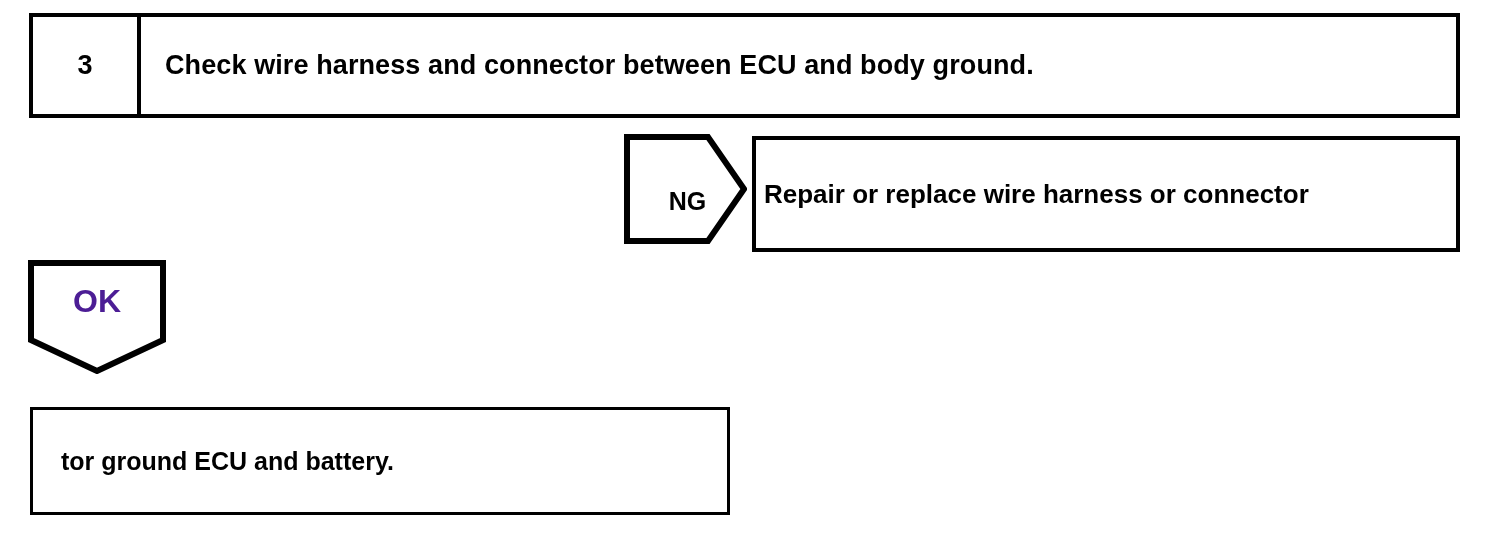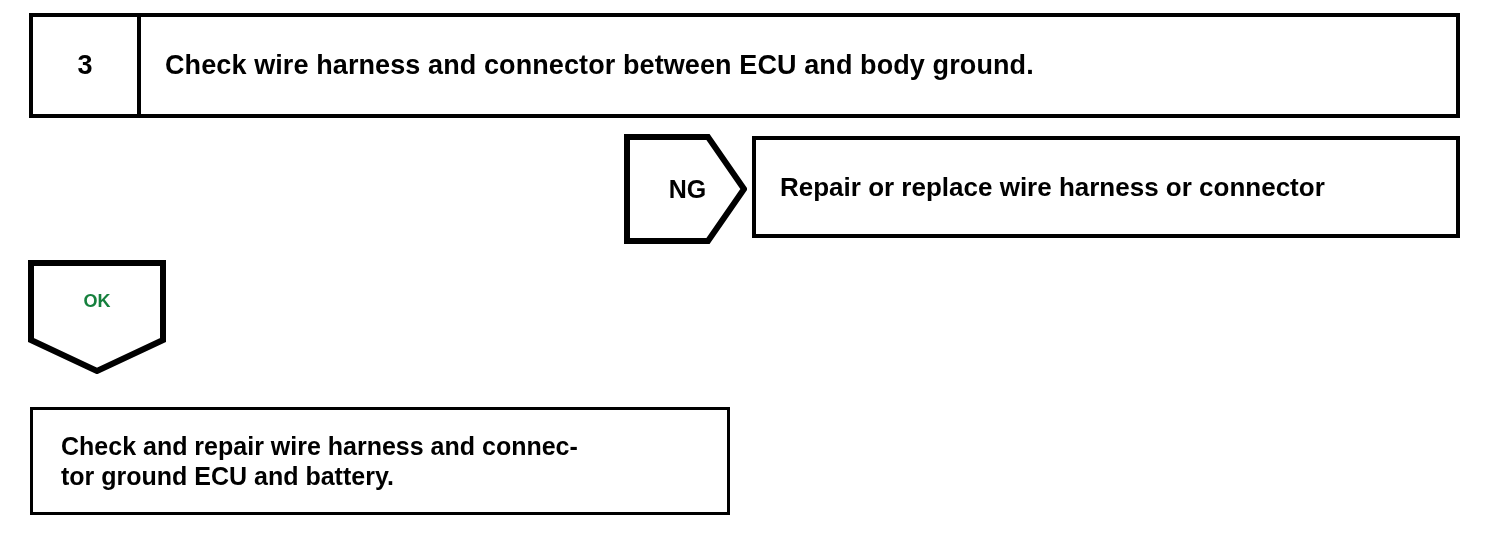--- a/index.html
+++ b/index.html
@@ -72,46 +72,46 @@
     height: 110px;
   }
   .ng-arrow svg {
     display: block;
     width: 123px;
     height: 110px;
   }
   .ng-label {
     position: absolute;
     left: 0;
-    top: 0;
+    top: 12px;
     width: 104px;
     height: 110px;
     display: flex;
     align-items: center;
     justify-content: center;
     font-size: 25px;
     font-weight: bold;
     color: #000000;
     padding-left: 23px;
     box-sizing: border-box;
   }
 
   
   .ng-result-box {
     position: absolute;
     left: 752px;
     top: 136px;
     width: 708px;
-    height: 102px;
+    height: 116px;
     box-sizing: border-box;
     border: 4px solid #000000;
     background: #ffffff;
     display: flex;
     align-items: center;
-    padding-left: 24px;
+    padding-left: 8px;
   }
   .ng-result-text {
     font-size: 26px;
     font-weight: bold;
     color: #000000;
     line-height: 1.1;
   }
 
   
   .ok-arrow {
@@ -128,23 +128,23 @@
   }
   .ok-label {
     position: absolute;
     left: 0;
     top: 0;
     width: 138px;
     height: 82px;
     display: flex;
     align-items: center;
     justify-content: center;
-    font-size: 18px;
-    font-weight: bold;
-    color: #15803d;
+    font-size: 32px;
+    font-weight: bold;
+    color: #4c1d95;
     box-sizing: border-box;
   }
 
   
   .ok-result-box {
     position: absolute;
     left: 30px;
     top: 407px;
     width: 700px;
     height: 108px;
@@ -190,17 +190,16 @@
   </div>
 
   <div class="ok-arrow">
     <svg viewBox="0 0 138 114" xmlns="http://www.w3.org/2000/svg" aria-hidden="true">
       <polygon points="3,3 135,3 135,80 69,111 3,80" fill="#ffffff" stroke="#000000" stroke-width="6" stroke-linejoin="miter"></polygon>
     </svg>
     <span class="ok-label">OK</span>
   </div>
 
   <div class="ok-result-box">
-    <span class="ok-result-line">Check and repair wire harness and connec-</span>
     <span class="ok-result-line">tor ground ECU and battery.</span>
   </div>
 
 </div>
 
 </body></html>

